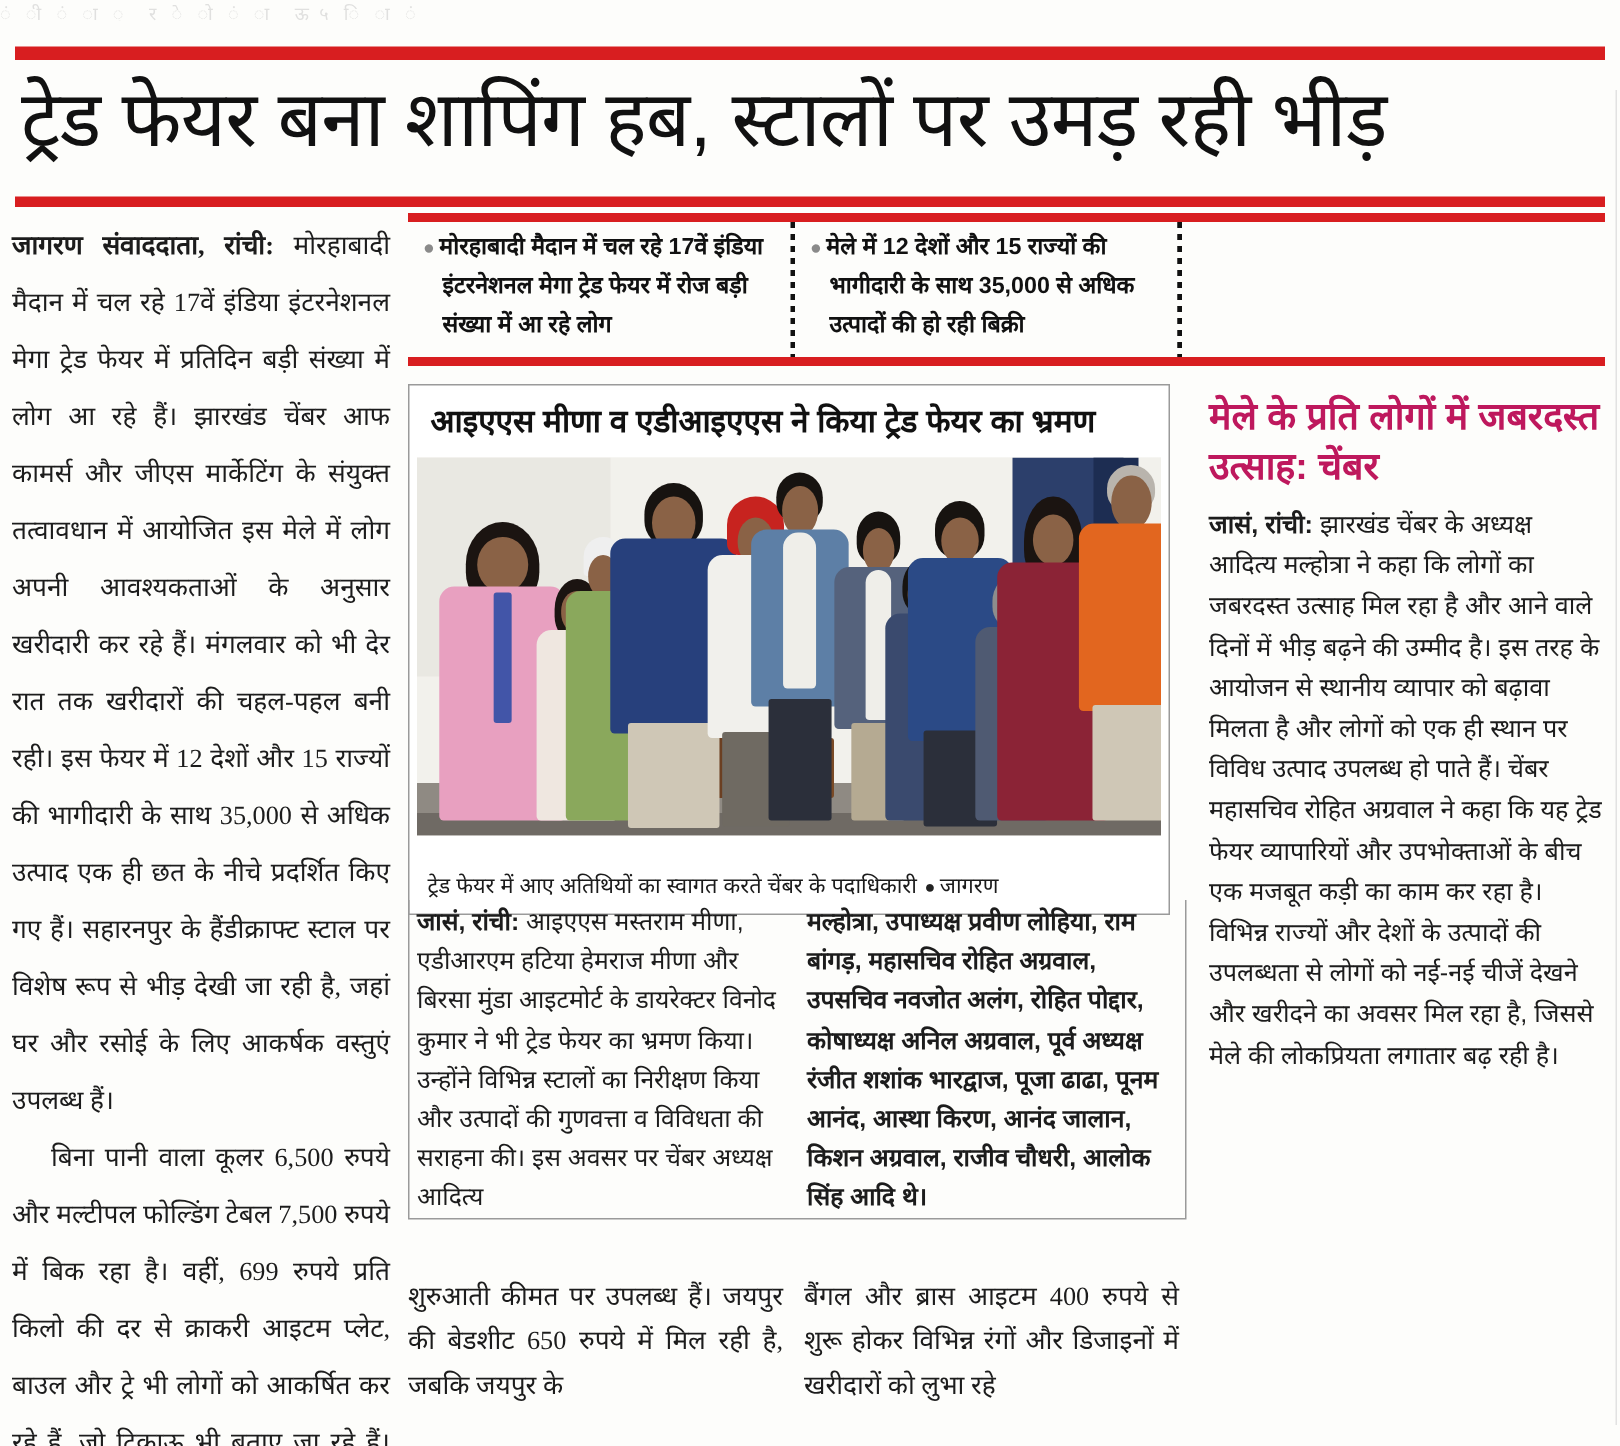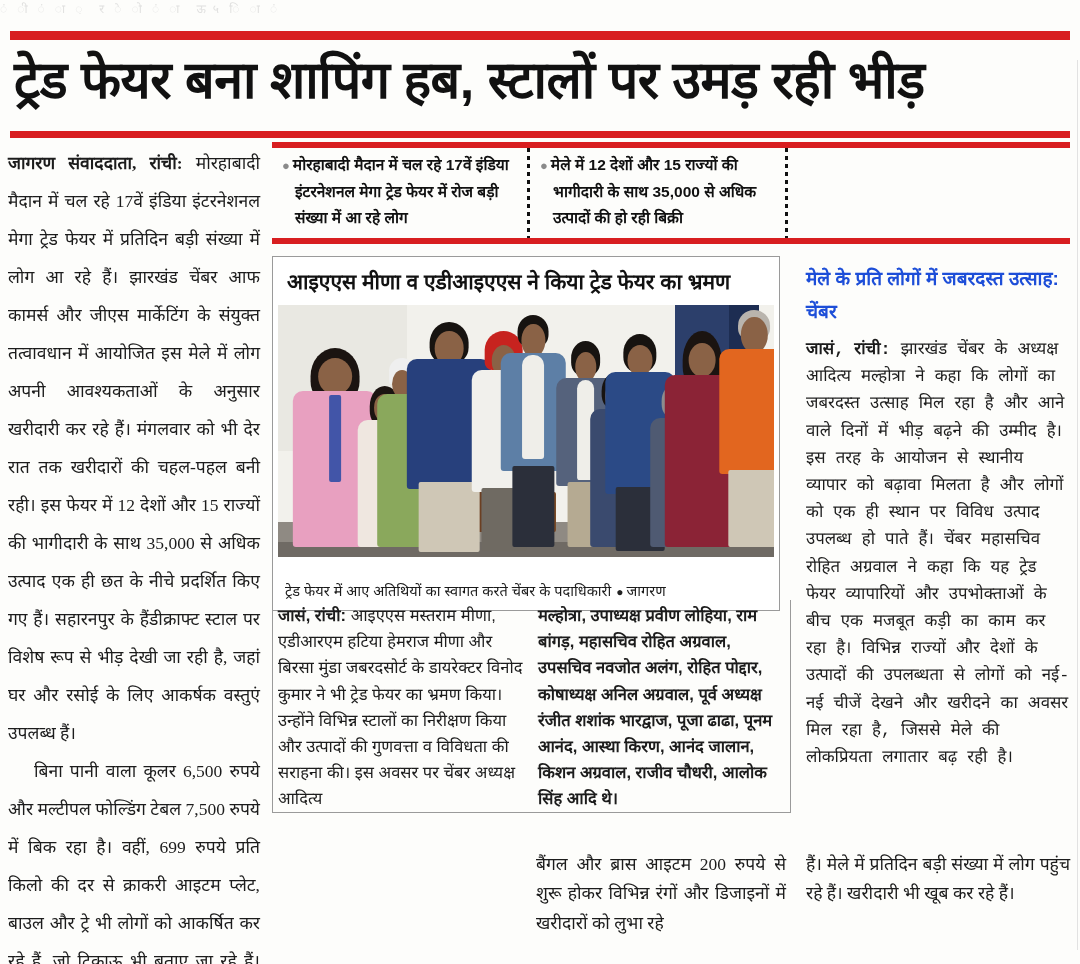--- a/index.html
+++ b/index.html
@@ -45,21 +45,21 @@
   .head-rule-top { position: absolute; top: 31px; left: 10px; width: 1060px; height: 9px; background: #d81e20; }
   .head-rule-bot { position: absolute; top: 131px; left: 10px; width: 1060px; height: 7px; background: #d81e20; }
 
   
   .headline {
     position: absolute;
     top: 44px;
     left: 14px;
     width: 1052px;
     font-family: "Liberation Sans", "DejaVu Sans", sans-serif;
-    font-weight: bold;
+    font-weight: normal;
     font-size: 52px;
     line-height: 72px;
     letter-spacing: -0.5px;
     color: #111;
     white-space: nowrap;
     transform: scaleX(1.0);
   }
 
   
   .bullet-strip {
@@ -215,29 +215,29 @@
   }
 
   
   .sub-headline {
     position: absolute;
     top: 262px;
     left: 806px;
     width: 268px;
     font-family: "Liberation Sans", "DejaVu Sans", sans-serif;
     font-weight: bold;
-    font-size: 19px;
+    font-size: 25px;
     line-height: 33px;
-    color: #1d4ed8;
+    color: #be185d;
   }
   .col-right {
     top: 336px;
     left: 806px;
     width: 264px;
-    font-family: Liberation Mono, monospace;
+    font-family: Liberation Sans, sans-serif;
     font-size: 16.8px;
     line-height: 27.2px;
     text-align: left;
   }
 
   
   .bot-col {
     position: absolute;
     top: 832px;
     font-size: 17.5px;
@@ -392,33 +392,33 @@
         <div class="head" style="top:5%;width:38%;height:15%;"></div>
         <div class="body" style="top:18%;width:100%;height:52%;background:#e2661f;"></div>
         <div class="legs" style="top:68%;width:74%;height:32%;background:#cfc7b6;"></div>
       </div>
     </div>
     <div class="photo-caption-bot"><span>ट्रेड फेयर में आए अतिथियों का स्वागत करते चेंबर के पदाधिकारी</span><span class="credit-dot">●</span><span>जागरण</span></div>
   </div>
 
   <div class="mid-divider-l"></div>
   <div class="col col-mid-a">
-    <p><b>जासं, रांची:</b> <span>आइएएस मस्तराम मीणा, एडीआरएम हटिया हेमराज मीणा और बिरसा मुंडा जबरदसोर्ट के डायरेक्टर विनोद कुमार ने भी ट्रेड फेयर का भ्रमण किया। उन्होंने विभिन्न स्टालों का निरीक्षण किया और उत्पादों की गुणवत्ता व विविधता की सराहना की। इस अवसर पर चेंबर अध्यक्ष आदित्य</span></p>
+    <p><b>जासं, रांची:</b> <span>आइएएस मस्तराम मीणा, एडीआरएम हटिया हेमराज मीणा और बिरसा मुंडा आइटमोर्ट के डायरेक्टर विनोद कुमार ने भी ट्रेड फेयर का भ्रमण किया। उन्होंने विभिन्न स्टालों का निरीक्षण किया और उत्पादों की गुणवत्ता व विविधता की सराहना की। इस अवसर पर चेंबर अध्यक्ष आदित्य</span></p>
   </div>
   <div class="col col-mid-b">
     <p>मल्होत्रा, उपाध्यक्ष प्रवीण लोहिया, राम बांगड़, महासचिव रोहित अग्रवाल, उपसचिव नवजोत अलंग, रोहित पोद्दार, कोषाध्यक्ष अनिल अग्रवाल, पूर्व अध्यक्ष रंजीत शशांक भारद्वाज, पूजा ढाढा, पूनम आनंद, आस्था किरण, आनंद जालान, किशन अग्रवाल, राजीव चौधरी, आलोक सिंह आदि थे।</p>
   </div>
   <div class="mid-divider"></div>
   <div class="mid-bottom-rule2"></div>
 
   <div class="sub-headline">मेले के प्रति लोगों में जबरदस्त उत्साह: चेंबर</div>
   <div class="col col-right">
     <p><b>जासं, रांची:</b> <span>झारखंड चेंबर के अध्यक्ष आदित्य मल्होत्रा ने कहा कि लोगों का जबरदस्त उत्साह मिल रहा है और आने वाले दिनों में भीड़ बढ़ने की उम्मीद है। इस तरह के आयोजन से स्थानीय व्यापार को बढ़ावा मिलता है और लोगों को एक ही स्थान पर विविध उत्पाद उपलब्ध हो पाते हैं। चेंबर महासचिव रोहित अग्रवाल ने कहा कि यह ट्रेड फेयर व्यापारियों और उपभोक्ताओं के बीच एक मजबूत कड़ी का काम कर रहा है। विभिन्न राज्यों और देशों के उत्पादों की उपलब्धता से लोगों को नई-नई चीजें देखने और खरीदने का अवसर मिल रहा है, जिससे मेले की लोकप्रियता लगातार बढ़ रही है।</span></p>
   </div>
 
+  <div class="bot-col bot-1">
+    <p>शुरुआती कीमत पर उपलब्ध हैं। जयपुर की बेडशीट 650 रुपये में मिल रही है, जबकि जयपुर के</p>
+  </div>
   <div class="bot-col bot-2">
-    <p>बैंगल और ब्रास आइटम 200 रुपये से शुरू होकर विभिन्न रंगों और डिजाइनों में खरीदारों को लुभा रहे</p>
-  </div>
-  <div class="bot-col bot-3">
-    <p>हैं। मेले में प्रतिदिन बड़ी संख्या में लोग पहुंच रहे हैं। खरीदारी भी खूब कर रहे हैं।</p>
+    <p>बैंगल और ब्रास आइटम 400 रुपये से शुरू होकर विभिन्न रंगों और डिजाइनों में खरीदारों को लुभा रहे</p>
   </div>
 
 </div>
 
 </body></html>

